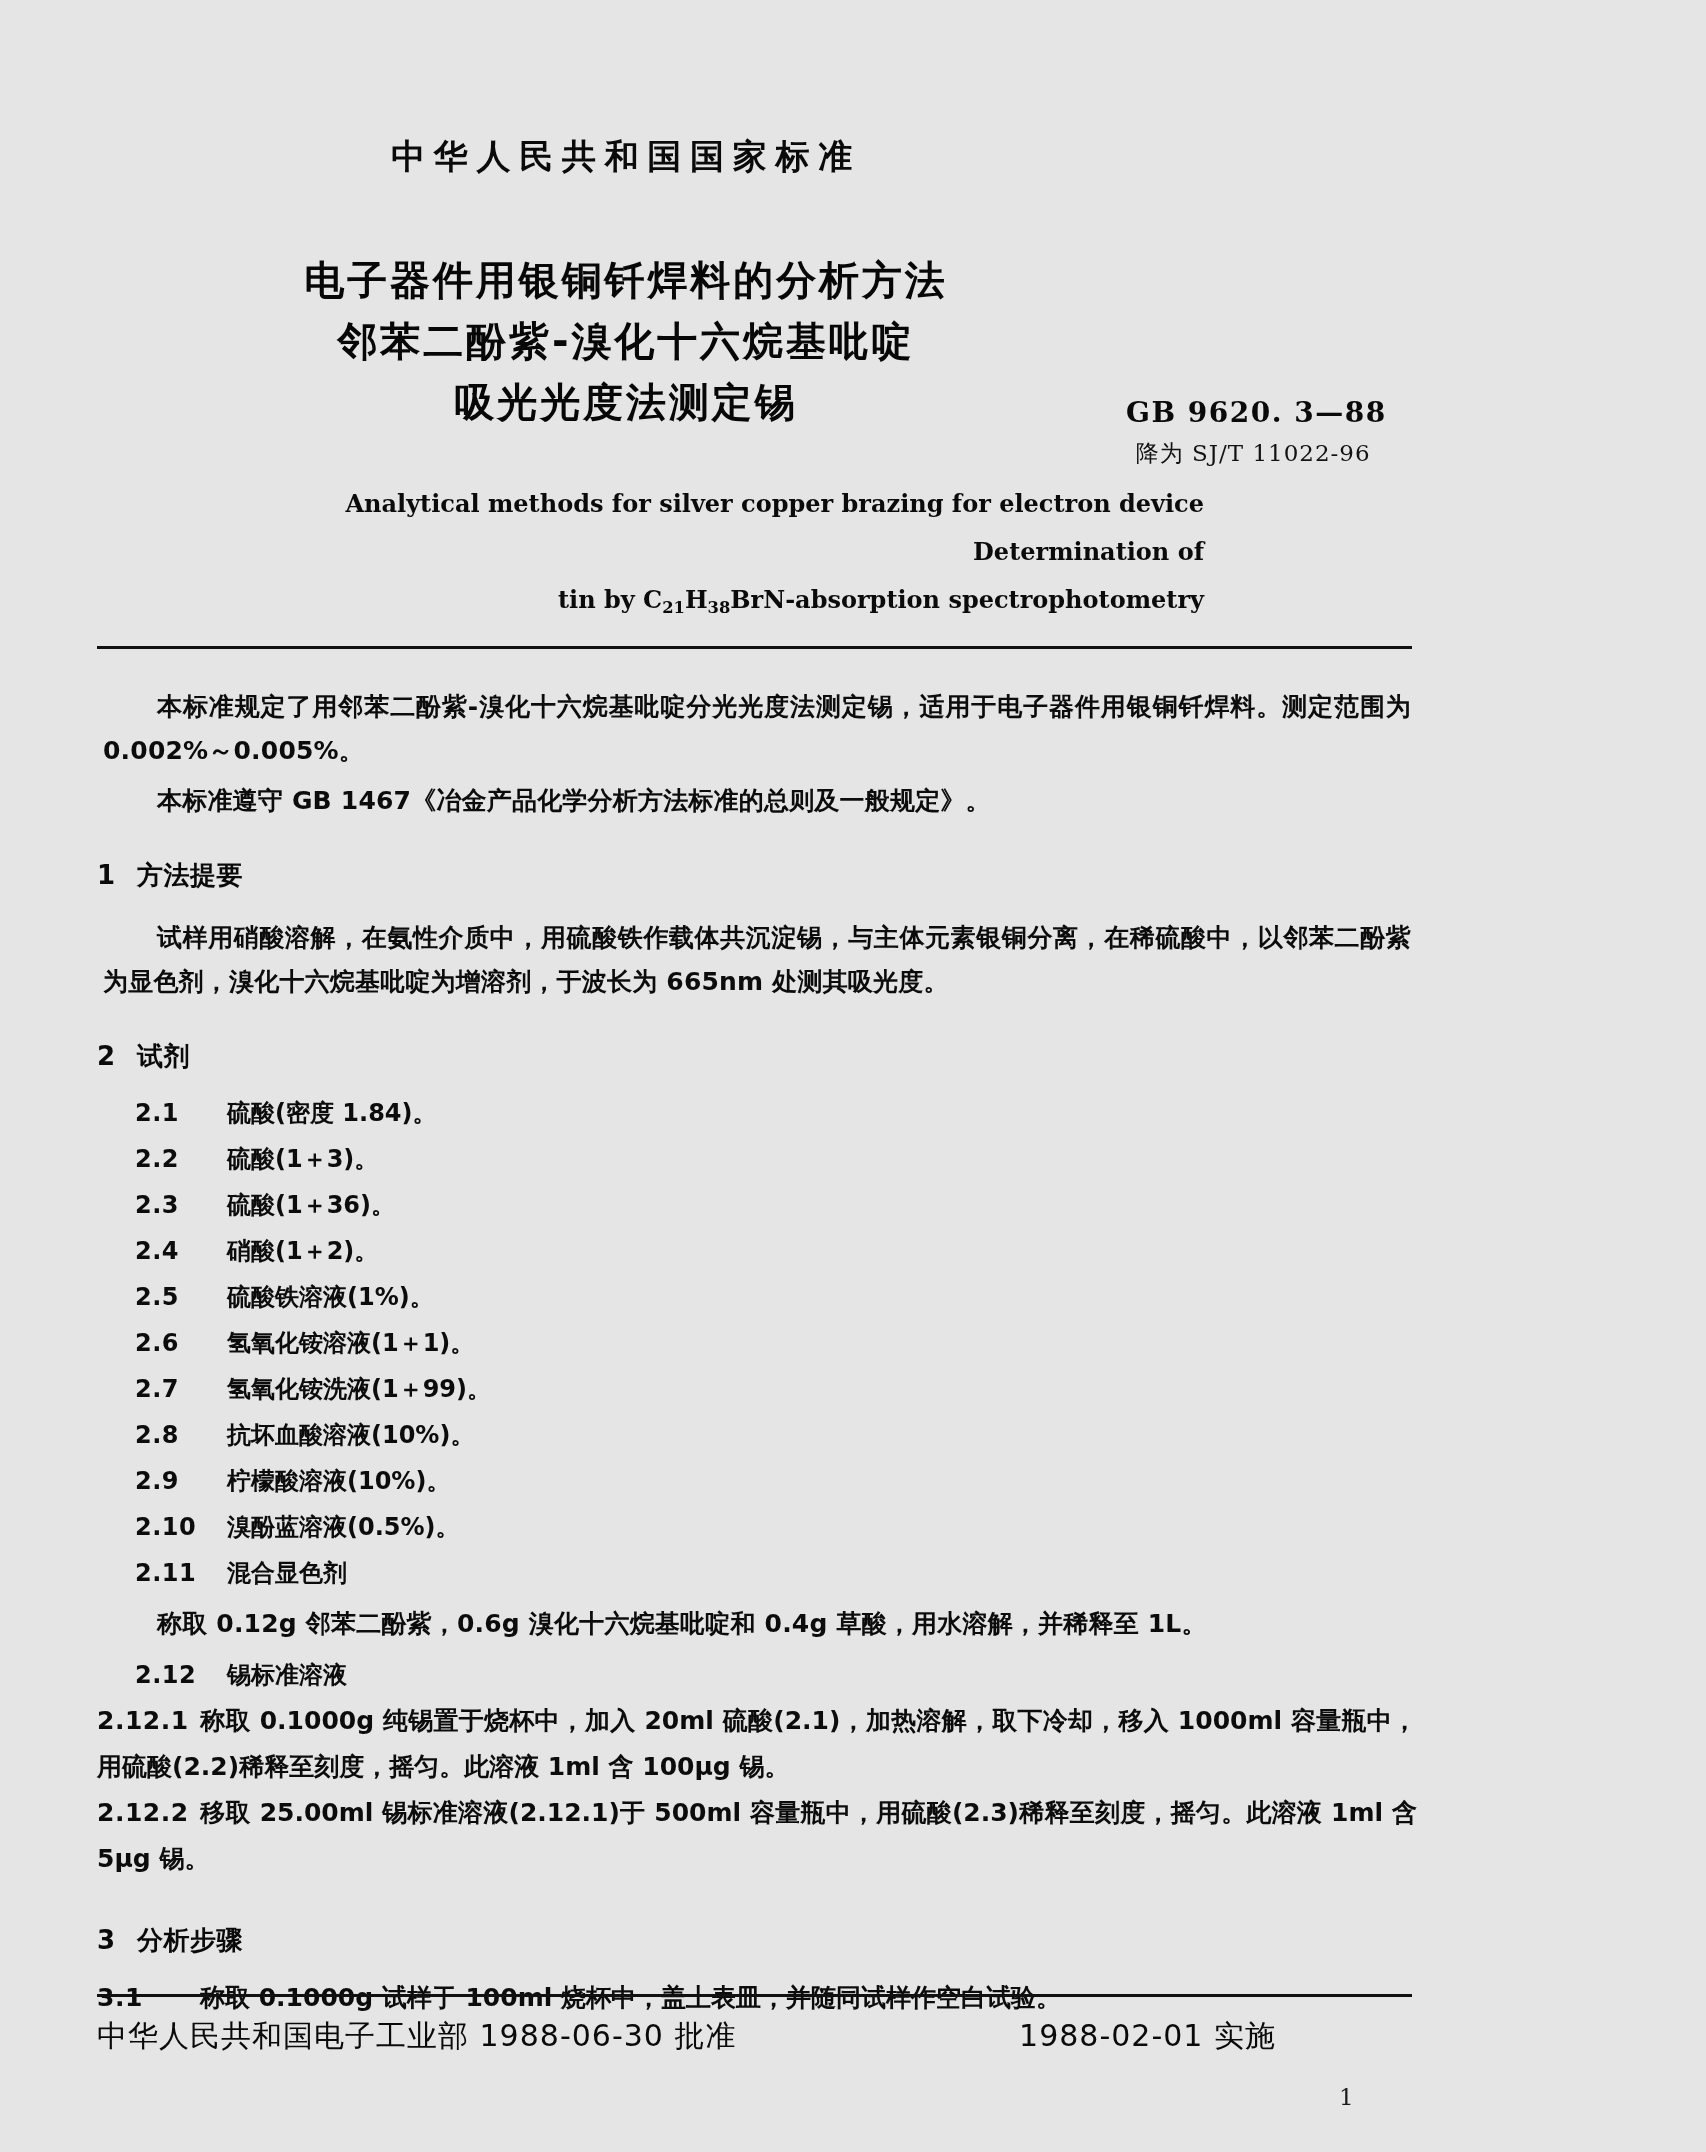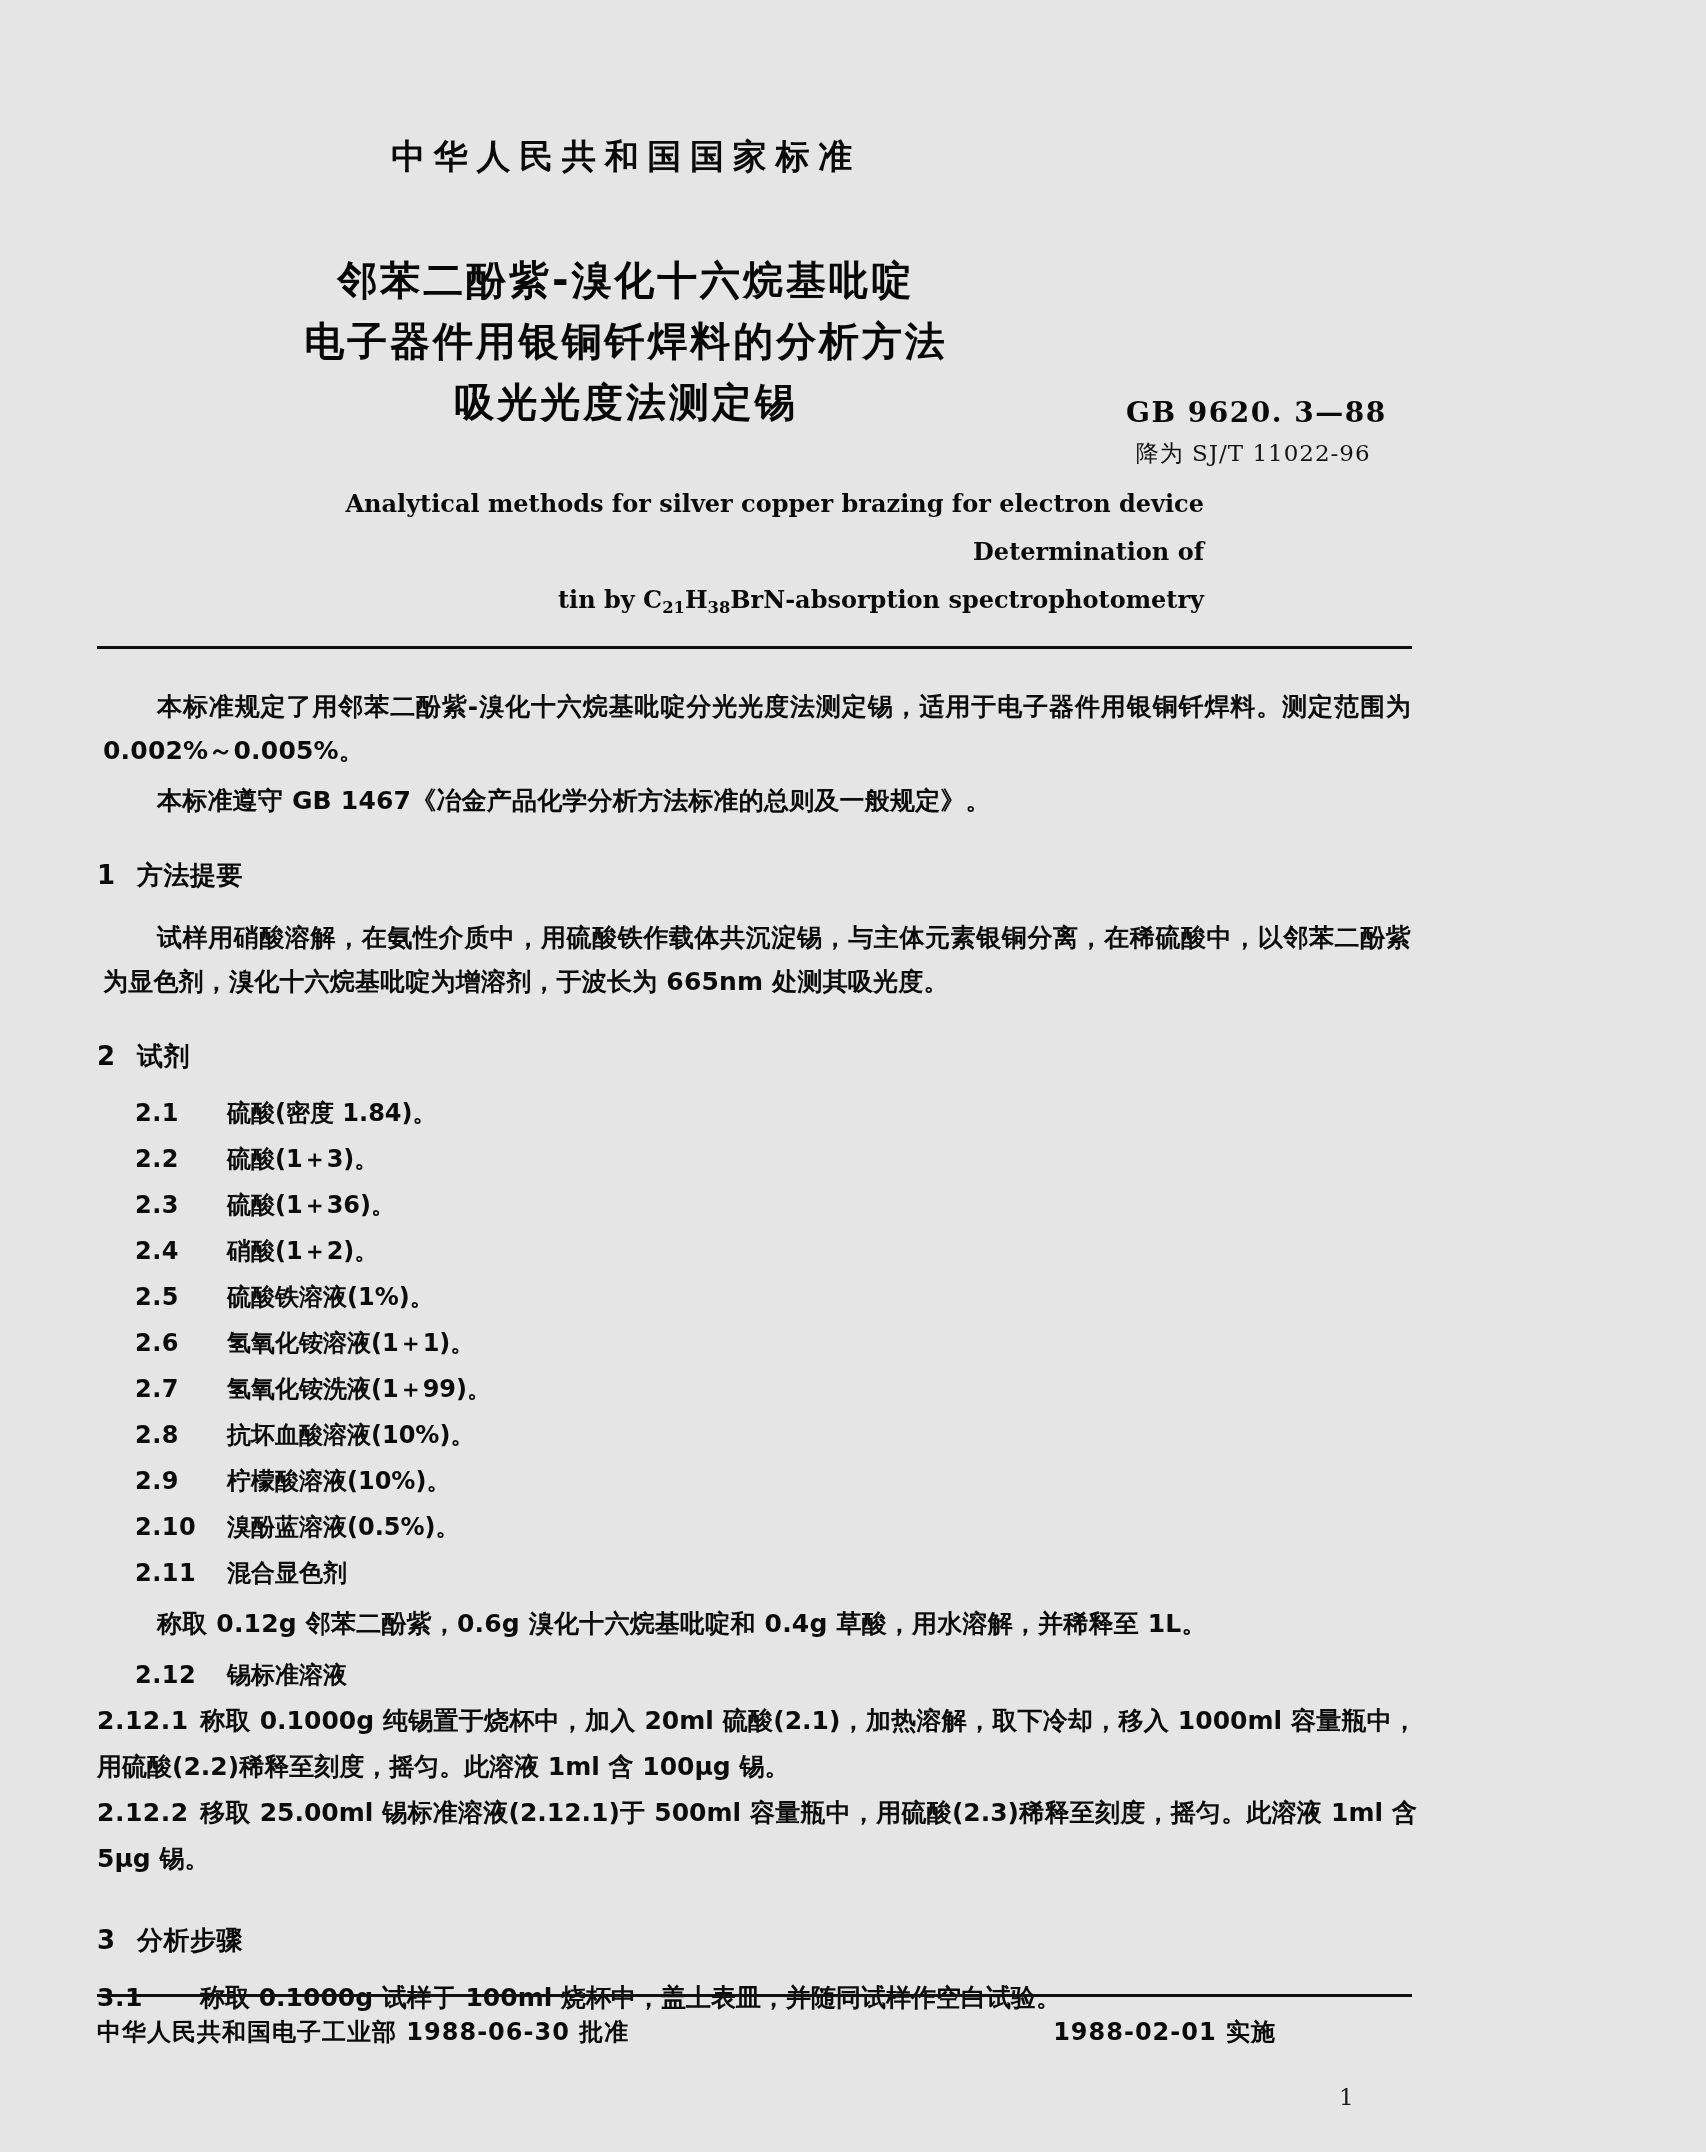--- a/index.html
+++ b/index.html
@@ -188,22 +188,22 @@
     position: absolute;
     left: 97px;
     top: 2016px;
     width: 1320px;
     display: flex;
     justify-content: space-between;
     align-items: baseline;
   }
   .footer-left, .footer-right {
     font-family: "DejaVu Sans", "Liberation Sans", sans-serif;
-    font-weight: bold;
-    font-size: 24px;
+    font-weight: normal;
+    font-size: 30px;
     letter-spacing: 1px;
     color: #0a0a0a;
     white-space: nowrap;
   }
   .footer-right { margin-right: 141px; }
 
   .page-num {
     position: absolute;
     left: 1339px;
     top: 2084px;
@@ -214,22 +214,22 @@
 </style>
 </head>
 <body>
 
 <div class="page">
   <div class="sheet">
 
     <div class="nat-header">中华人民共和国国家标准</div>
 
     <div class="title-stack">
+      <div class="title-line">电子器件用银铜钎焊料的分析方法</div>
       <div class="title-line">邻苯二酚紫-溴化十六烷基吡啶</div>
-      <div class="title-line">电子器件用银铜钎焊料的分析方法</div>
       <div class="title-line">吸光光度法测定锡</div>
     </div>
 
     <div class="std-num-box">
       <div class="std-num">GB 9620. 3—88</div>
       <div class="std-sub">降为 SJ/T 11022-96</div>
     </div>
 
     <div class="eng-title">
       <div>Analytical methods for silver copper brazing for electron device Determination of</div>

